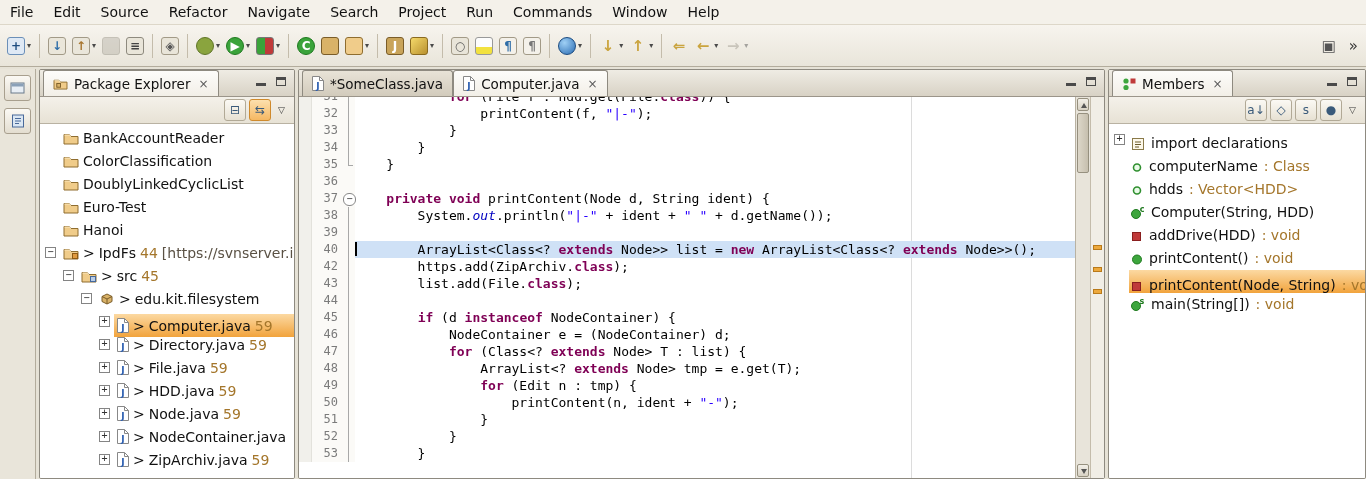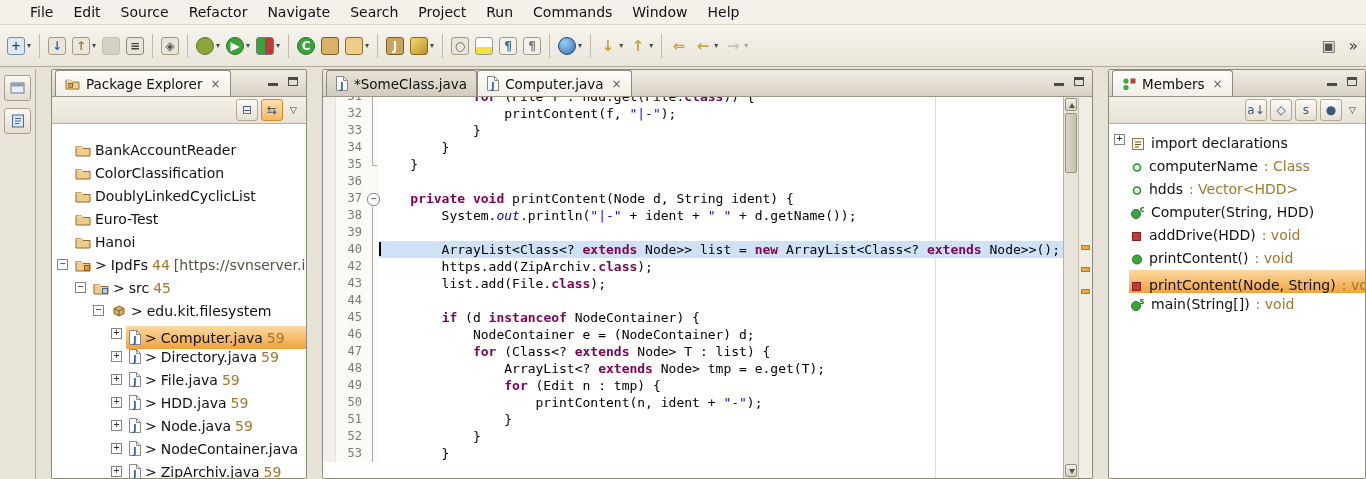--- a/index.html
+++ b/index.html
@@ -1,36 +1,36 @@
 <!DOCTYPE html>
 <html style="--keyword: #7f0055; --string: #2a00ff; --static-field: #0000c0; --decoration: #a4762b; --current-line-bg: #cfe1f6; --selection-start: #fcd9a2; --selection-end: #f1a33c;"><head>
 <meta charset="utf-8">
 <style>
   * { box-sizing: border-box; margin: 0; padding: 0; }
   html,body { width:1366px; height:479px; overflow:hidden; }
   body { font-family:"DejaVu Sans", sans-serif; font-size:14px; color:#111; background:#e8e4d8; }
   .app { width:1366px; height:479px; display:flex; flex-direction:column; background:#f1eee6; }
 
   
-  .menubar { height:25px; display:flex; align-items:center; padding-left:20px; background:#f4f1ea; border-bottom:1px solid #ddd7c9; }
+  .menubar { height:25px; display:flex; align-items:center; padding-left:0; background:#f4f1ea; border-bottom:1px solid #ddd7c9; }
   .menu-item { padding:2px 10px; white-space:nowrap; }
 
   
   .toolbar { height:42px; display:flex; align-items:center; padding:0 4px; background:linear-gradient(#f7f4ee,#e9e5da); border-bottom:1px solid #b3ac9c; }
   .tbtn { height:30px; min-width:24px; display:flex; align-items:center; justify-content:center; gap:2px; padding:0 3px; border-radius:3px; }
   .tbtn.disabled { opacity:.45; }
   .chicon { width:18px; height:18px; display:flex; align-items:center; justify-content:center; font-size:12px; font-weight:bold; border-radius:3px; }
   .chicon.round { border-radius:50%; }
   .dd { font-size:8px; color:#4a4a4a; }
   .tsep { width:1px; height:24px; background:#c4bcab; margin:0 5px; }
   .toolbar-right { margin-left:auto; display:flex; align-items:center; gap:8px; padding-right:4px; }
   .overflow { font-size:15px; color:#333; }
 
   
-  .workspace { flex:1; display:flex; gap:15px; background:#e6e2d6; padding-top:2px; min-height:0; }
+  .workspace { flex:1; display:flex; gap:3px; background:#e6e2d6; padding-top:2px; min-height:0; }
   .strip { width:36px; background:#e9e5da; border-right:1px solid #b3ac9c; display:flex; flex-direction:column; align-items:center; padding-top:6px; gap:7px; }
   .sbtn { width:27px; height:26px; border:1px solid #a89f8e; border-radius:3px; background:linear-gradient(#fbf9f4,#e3ddd0); display:flex; align-items:center; justify-content:center; }
 
   .panel { border:1px solid #8e8a80; border-radius:2px; background:#f1eee6; display:flex; flex-direction:column; overflow:hidden; min-height:0; }
   .panel.explorer { width:256px; }
   .panel.editor-panel { flex:1; }
   .panel.members { width:258px; }
 
   .phead { height:27px; display:flex; align-items:flex-end; background:linear-gradient(#efece4,#d8d2c5); border-bottom:1px solid #9b958a; padding-left:3px; flex:none; }
   .vtab, .etab { height:26px; display:flex; align-items:center; gap:6px; padding:0 9px; border:1px solid #8e8a80; border-bottom:none; border-radius:3px 3px 0 0; background:linear-gradient(#e8e3d7,#d2cbbc); font-size:13.5px; white-space:nowrap; }
@@ -40,21 +40,21 @@
   .btn-min { width:10px; height:9px; position:relative; }
   .btn-min::after { content:""; position:absolute; left:0; right:0; bottom:0; height:3px; background:#4a4a4a; }
   .btn-max { width:10px; height:9px; border:1px solid #4a4a4a; border-top-width:3px; }
 
   .vtoolbar { height:27px; flex:none; background:linear-gradient(#f4f1ea,#e7e2d5); border-bottom:1px solid #b9b2a2; display:flex; align-items:center; justify-content:flex-end; gap:3px; padding:0 5px; }
   .vtbtn { width:22px; height:22px; display:flex; align-items:center; justify-content:center; font-size:12px; color:#3a5a7a; border:1px solid #b1a996; border-radius:3px; background:linear-gradient(#fbf9f4,#e7e1d3); }
   .vtbtn.active { background:linear-gradient(#fde0ae,#f5b863); border-color:#cf8a2d; }
   .vtbtn.menu { width:15px; border:none; background:none; font-size:9px; color:#333; }
 
   
-  .tree { flex:1; background:#fff; overflow:hidden; padding-top:14px; }
+  .tree { flex:1; background:#fff; overflow:hidden; padding-top:2px; }
   .trow { height:23px; display:flex; align-items:center; }
   .tindent { flex:none; }
   .texp { width:11px; height:11px; min-width:11px; border:1px solid #848484; background:#fff; color:#333; font-size:10px; line-height:8px; text-align:center; margin-right:4px; font-family:"DejaVu Sans Mono",monospace; }
   .texp.none { visibility:hidden; }
   .tbody { height:23px; flex:1; display:flex; align-items:center; gap:4px; padding:0 3px; white-space:nowrap; overflow:hidden; }
   .tbody.selected, .mbody.selected { background:linear-gradient(var(--selection-start),var(--selection-end));margin-top:8px; }
   .trev, .mtype { color:var(--decoration); }
   .textra { color:#5a5144; }
   .svgicon { display:inline-flex; align-items:center; }
 

